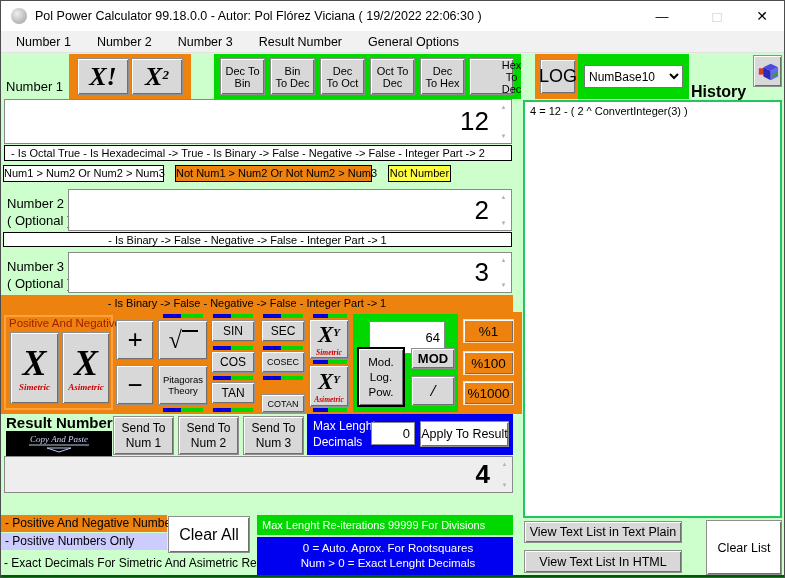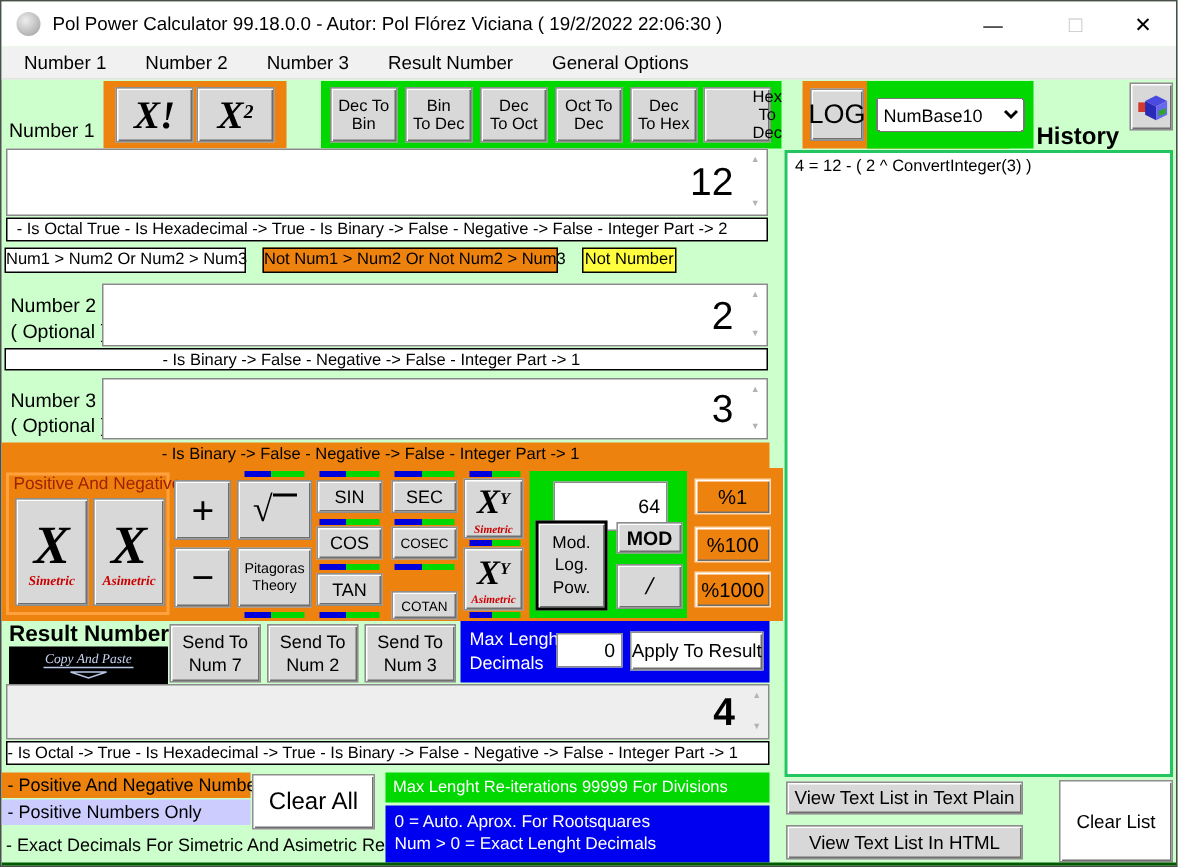--- a/index.html
+++ b/index.html
@@ -264,21 +264,21 @@
   <div class="abs" style="left:5px;top:413px;font-size:15px;font-weight:bold;white-space:nowrap;">Result Number</div>
   <div class="abs" style="left:5px;top:430px;width:106px;height:25px;background:#000;display:flex;flex-direction:column;align-items:center;justify-content:center;">
     <span style="color:#c8d4f0;font-size:9px;font-style:italic;font-family:'Liberation Serif',serif;">Copy And Paste</span>
     <svg width="64" height="9" viewBox="0 0 64 9">
       <path d="M2 1 H62 M20 4 H44 L32 8 L20 4 Z" stroke="#b9c6e8" fill="none" stroke-width="1"></path>
     </svg>
   </div>
 
   <div class="abs btn" style="left:112px;top:415px;width:61px;height:39px;font-size:12px;line-height:15px;">
     <span>Send To</span>
-      <span>Num 7</span>
+      <span>Num 1</span>
   </div>
   <div class="abs btn" style="left:177px;top:415px;width:61px;height:39px;font-size:12px;line-height:15px;">
     <span>Send To</span>
       <span>Num 2</span>
   </div>
   <div class="abs btn" style="left:242px;top:415px;width:61px;height:39px;font-size:12px;line-height:15px;">
     <span>Send To</span>
       <span>Num 3</span>
   </div>
 
@@ -291,32 +291,31 @@
     <div class="abs btn white" style="left:113px;top:7px;width:89px;height:26px;font-size:12.5px;">
       <span>Apply To Result</span>
     </div>
   </div>
 
   <div class="abs" style="left:3px;top:455px;width:509px;height:37px;background:#eeeeee;border:1px solid #8a8a8a;font-size:26px;font-weight:bold;text-align:right;padding-right:22px;line-height:35px;">4</div>
   <div class="abs spinner" style="left:497px;top:457px;height:33px;">
     <span>▲</span>
       <span>▼</span>
   </div>
-  <div class="abs statusbar" style="left:3px;top:493px;width:509px;height:16px;">- Is Octal -&gt; True - Is Hexadecimal -&gt; True - Is Binary -&gt; False - Negative -&gt; False - Integer Part -&gt; 1</div>
 
   <div class="abs" style="left:0px;top:514px;width:166px;height:17px;background:#ee820e;font-size:12px;line-height:17px;padding-left:4px;white-space:nowrap;">- Positive And Negative Numbers</div>
   <div class="abs" style="left:0px;top:532px;width:166px;height:17px;background:#ccccff;font-size:12px;line-height:17px;padding-left:4px;white-space:nowrap;">- Positive Numbers Only</div>
   <div class="abs" style="left:3px;top:555px;font-size:12px;white-space:nowrap;">- Exact Decimals For Simetric And Asimetric Results</div>
 
   <div class="abs btn white" style="left:167px;top:515px;width:82px;height:37px;font-size:16px;">
     <span>Clear All</span>
   </div>
 
   <div class="abs panel-green" style="left:256px;top:514px;width:256px;height:20px;color:#fff;font-size:11px;line-height:20px;padding-left:5px;white-space:nowrap;">Max Lenght Re-iterations 99999 For Divisions</div>
-  <div class="abs bluepanel" style="left:256px;top:536px;width:256px;height:38px;font-size:11.5px;line-height:15px;padding:4px 0 0 6px;">
+  <div class="abs bluepanel" style="left:256px;top:536px;width:256px;height:38px;font-size:11.5px;line-height:15px;padding:4px 0 0 6px;text-align:center;">
     <div>0 = Auto. Aprox. For Rootsquares</div>
     <div>Num &gt; 0 = Exact Lenght Decimals</div>
   </div>
 
   <div class="abs listbox" style="left:522px;top:99px;width:259px;height:418px;">
     <div>4 = 12 - ( 2 ^ ConvertInteger(3) )</div>
   </div>
 
   <div class="abs btn" style="left:523px;top:520px;width:158px;height:22px;font-size:12.5px;">
     <span>View Text List in Text Plain</span>

